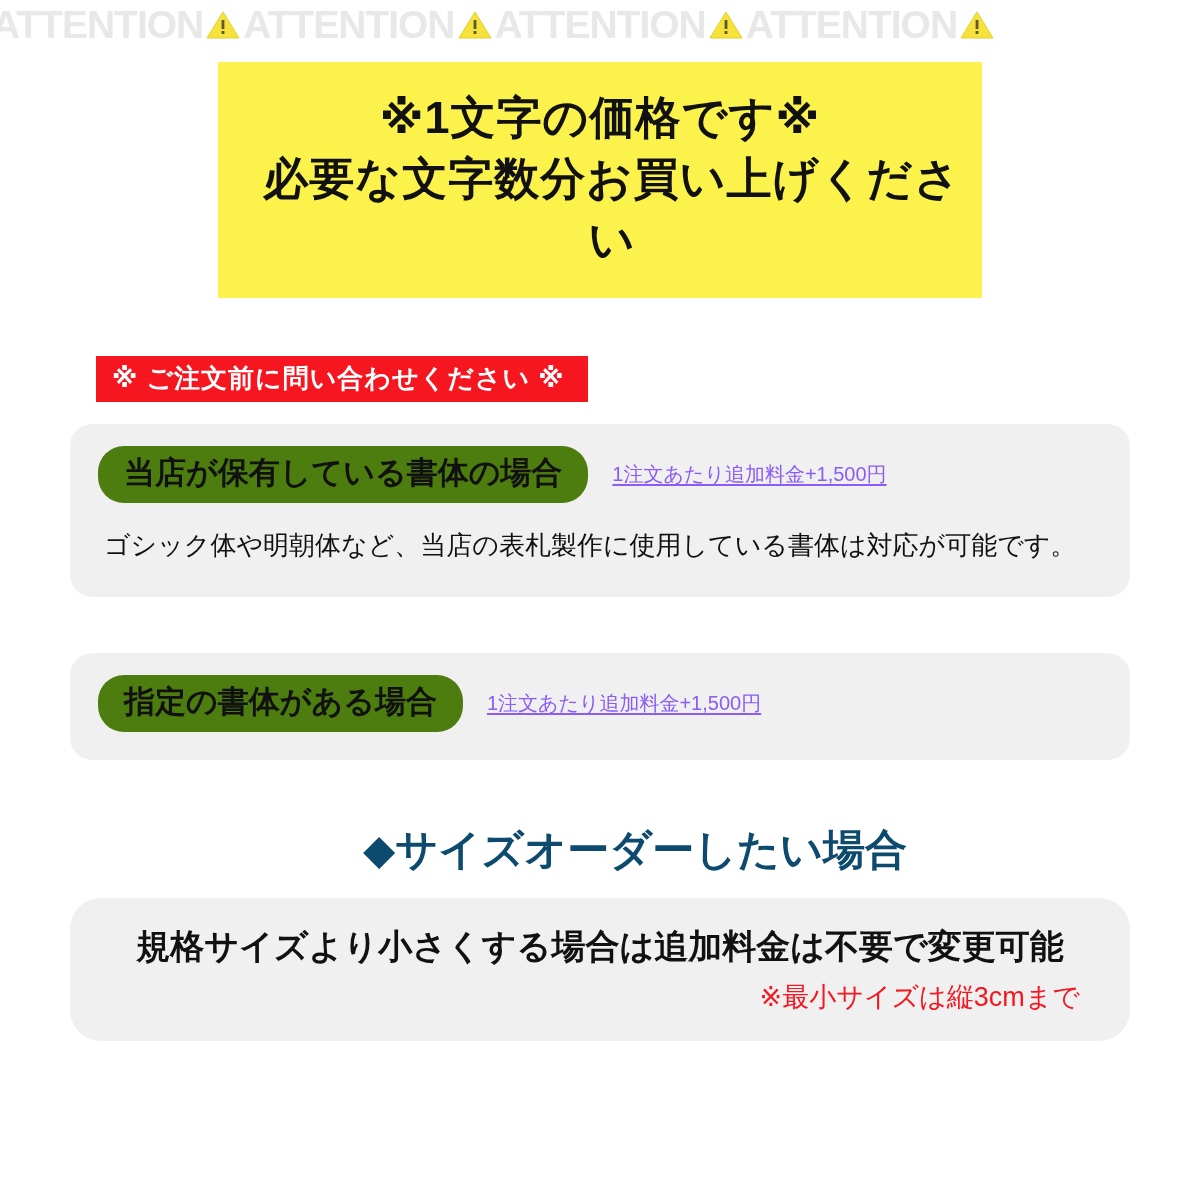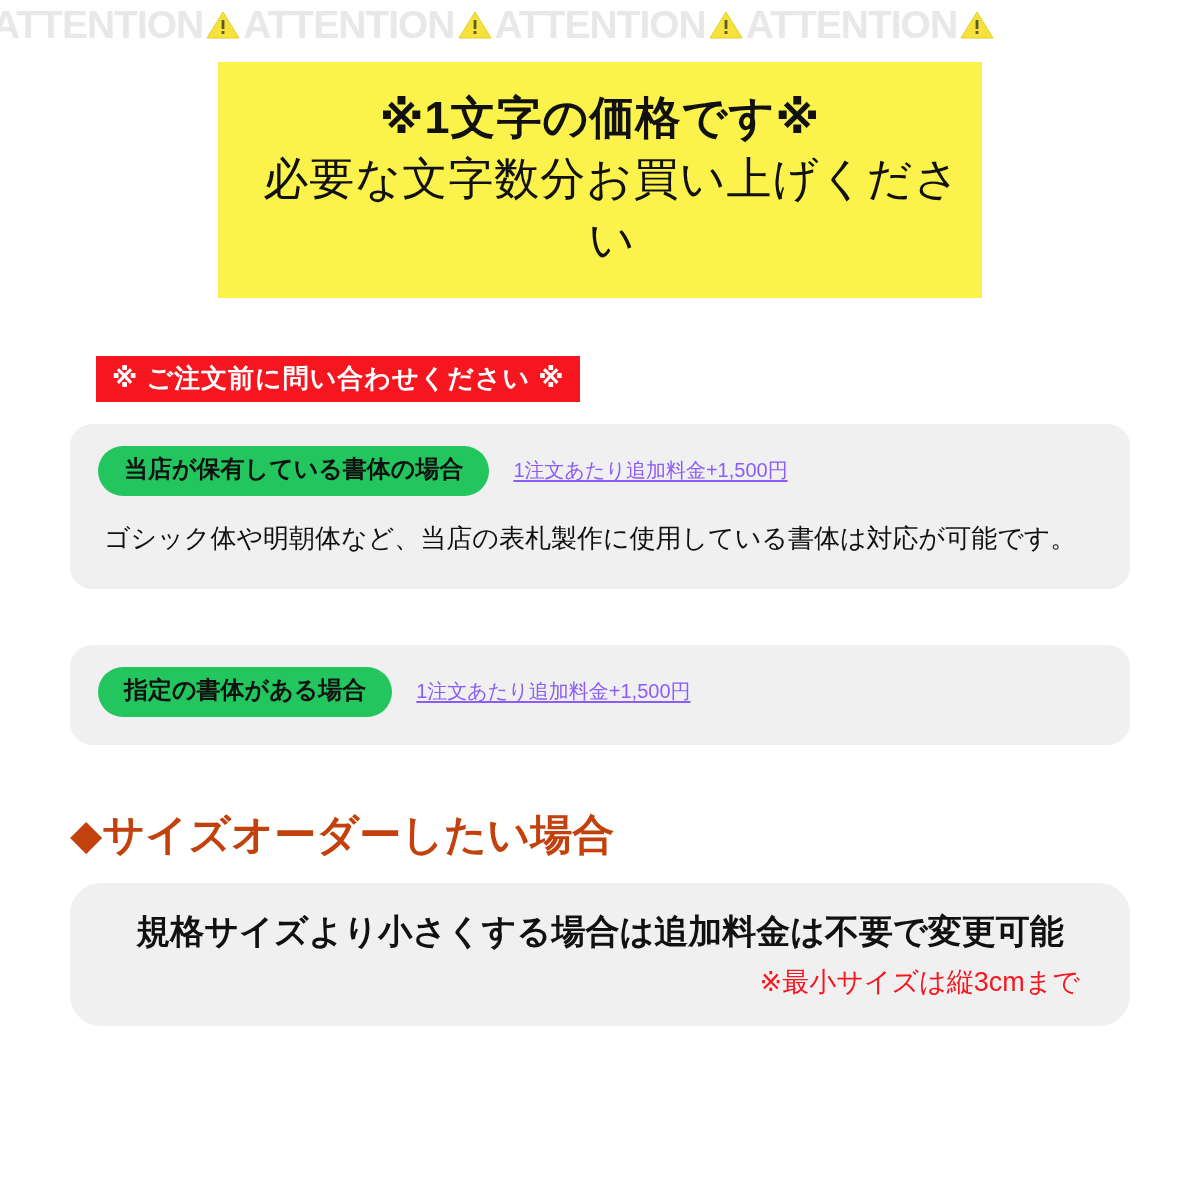--- a/index.html
+++ b/index.html
@@ -65,21 +65,21 @@
   }
   .headline-line1 {
     font-size: 45px;
     font-weight: bold;
     letter-spacing: 1px;
     line-height: 1.35;
     color: #111;
   }
   .headline-line2 {
     font-size: 45px;
-    font-weight: normal;
+    font-weight: bold;
     letter-spacing: 1px;
     line-height: 1.35;
     color: #111;
     margin-left: 24px;
   }
 
   
   .section-head-row {
     display: flex;
     align-items: center;
@@ -91,44 +91,44 @@
     letter-spacing: 0px;
     color: #111;
     white-space: nowrap;
   }
   .red-note {
     margin-left: 26px;
     background: #f5161f;
     color: #ffffff;
     font-size: 26px;
     font-weight: bold;
-    padding: 9px 16px 11px 16px;
+    padding: 9px 24px 11px 16px;
     letter-spacing: 1px;
     white-space: nowrap;
     line-height: 1;
   }
 
   
   .panel {
     margin: 22px auto 0 auto;
     width: 1060px;
     background: #f0f0f0;
     border-radius: 22px;
     box-sizing: border-box;
     padding: 22px 28px 28px 28px;
   }
   .panel-row {
     display: flex;
     align-items: center;
   }
   .pill {
-    background: #22c55e;
+    background: #4d7c0f;
     border-radius: 26px;
     padding: 10px 26px 13px 26px;
-    font-size: 24px;
+    font-size: 31px;
     font-weight: bold;
     color: #111;
     white-space: nowrap;
     line-height: 1.1;
     text-align: center;
   }
   .pill-note {
     margin-left: 24px;
     color: #8b5cf6;
     font-size: 20px;
@@ -145,21 +145,22 @@
   }
   .panel-body div { white-space: nowrap; }
 
   .panel-gap { height: 34px; }
 
   
   .size-section-head {
     margin: 62px 0 0 70px;
     font-size: 42px;
     font-weight: bold;
-    color: #c2410c;
+    color: #0c4a6e;
+    text-align: center;
   }
   .size-panel {
     margin: 20px auto 0 auto;
     width: 1060px;
     background: #f0f0f0;
     border-radius: 31px;
     box-sizing: border-box;
     padding: 26px 40px 26px 40px;
   }
   .size-main {

